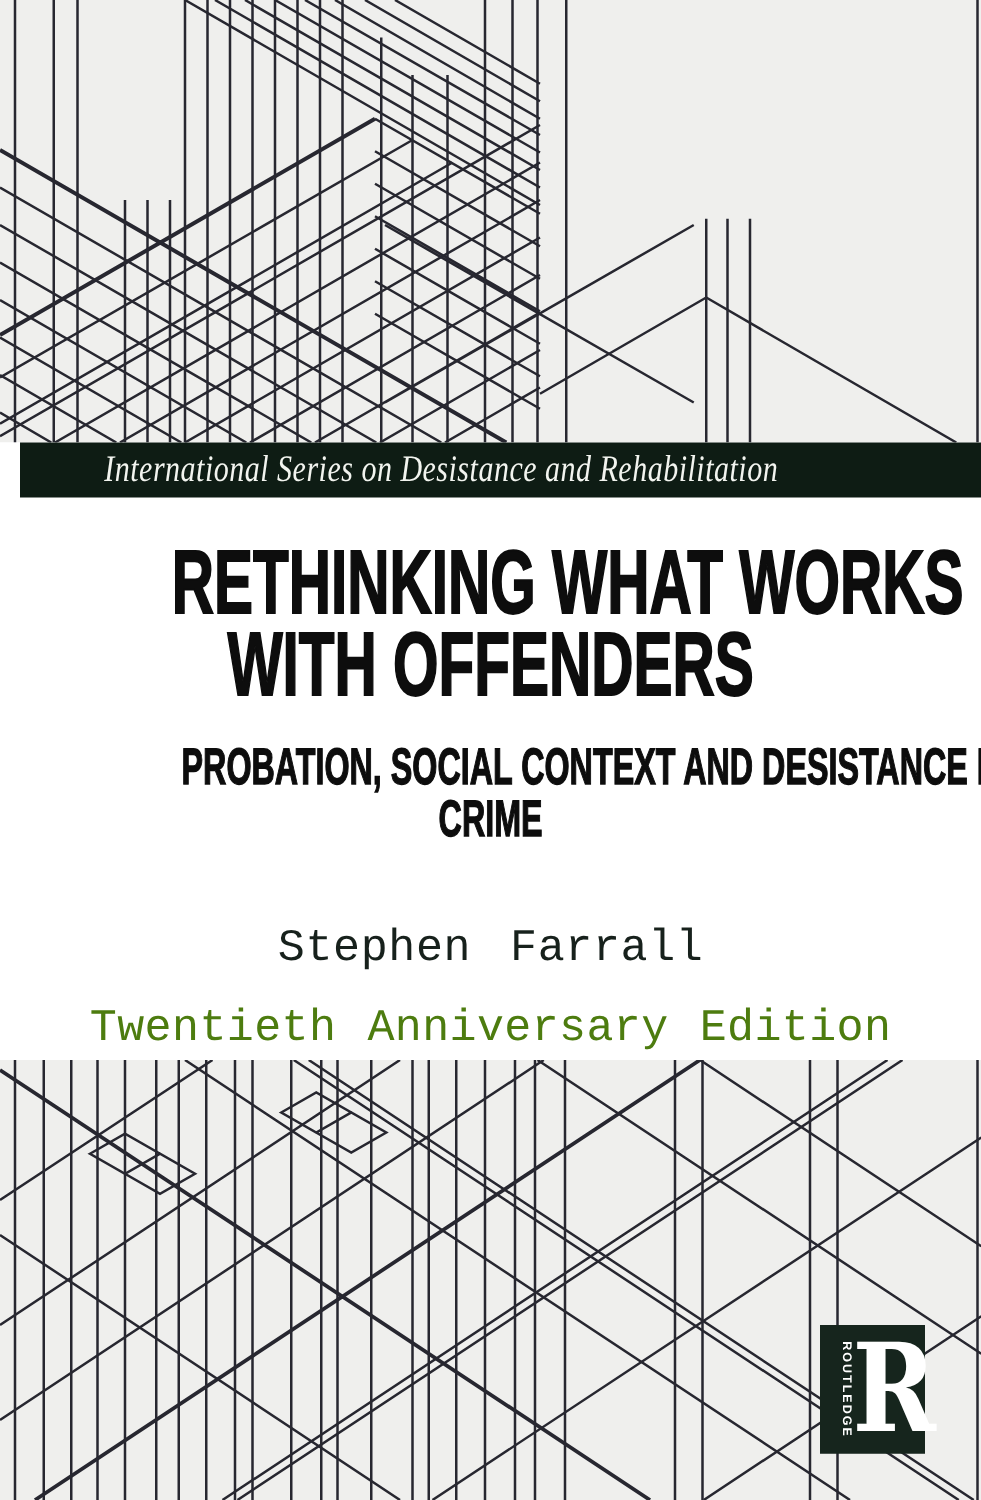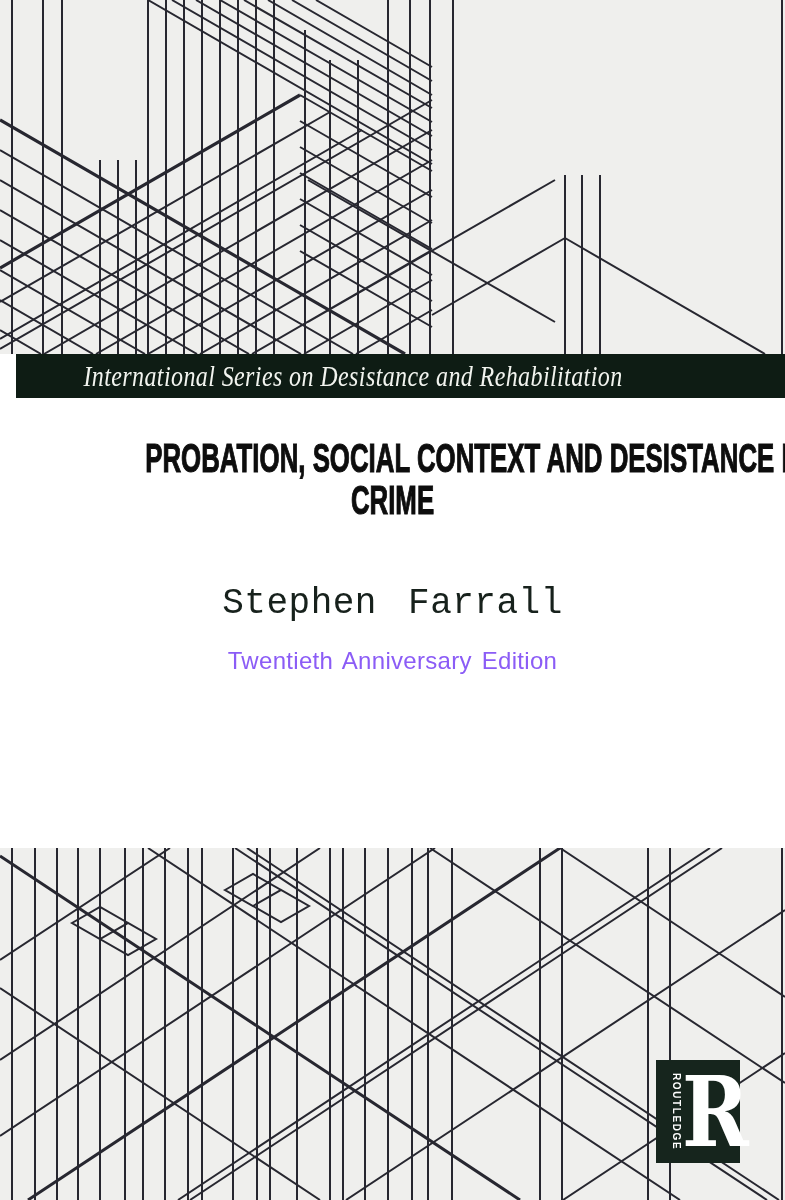--- a/index.html
+++ b/index.html
@@ -20,22 +20,22 @@
   .middle{position:absolute;left:0;top:410px;width:785px;height:438px;background:#ffffff;
           text-align:center;}
   .title{margin:23px 0 0 0;font-weight:bold;color:#0d0d0d;font-size:72px;line-height:66px;}
   .title .cond{display:block;white-space:nowrap;transform:scaleX(0.65);transform-origin:50% 50%;
                -webkit-text-stroke:1.6px #0d0d0d;}
   .subtitle{margin:27px 0 0 0;font-weight:bold;color:#0d0d0d;font-size:41px;line-height:42px;}
   .subtitle .cond{display:block;white-space:nowrap;transform:scaleX(0.63);transform-origin:50% 50%;
                   -webkit-text-stroke:1.1px #0d0d0d;}
   .author{margin:62px 0 0 0;font-family:Liberation Mono, monospace;font-size:36px;
           color:#17211c;word-spacing:9px;letter-spacing:0.5px;}
-  .edition{margin:23px 0 0 0;font-family:Liberation Sans, sans-serif;font-size:24px;
-           color:#8b5cf6;word-spacing:3px;letter-spacing:0.3px;}
+  .edition{margin:23px 0 0 0;font-family:Liberation Mono, monospace;font-size:36px;
+           color:#4d7c0f;word-spacing:3px;letter-spacing:0.3px;}
 
   .logo{position:absolute;left:656px;top:1060px;width:84px;height:103px;background:#16251d;}
   .logo-vert{position:absolute;left:26px;top:13px;transform:rotate(90deg);transform-origin:0 0;
              color:#ffffff;font-size:10px;font-weight:bold;letter-spacing:1.6px;white-space:nowrap;}
   .logo-r{position:absolute;left:26px;top:0px;color:#ffffff;
           font-family:"DejaVu Serif", serif;font-weight:bold;font-size:98px;line-height:103px;
           transform:scaleX(0.82);transform-origin:0 50%;}
 </style>
 </head>
 <body>
@@ -48,20 +48,24 @@
     <path fill="none" stroke="#272730" stroke-width="2" d="M148 0L432 164M172 0L432 150M196 0L432 136M220 0L432 122M244 0L432 108M268 0L432 95M292 0L432 81M316 0L432 67M300 95L432 171M300 121L432 197M300 147L432 223M300 173L432 249M300 199L432 275M300 225L432 301M300 251L432 327M0 150L353 354M0 180L301 354M0 210L249 354M0 240L197 354M0 270L145 354M0 300L93 354M0 330L41 354M308 180L555 322M565 238L765 354"></path>
     <path fill="none" stroke="#272730" stroke-width="2" d="M330 112L0 302M362 130L0 339M432 100L0 349M432 130L44 354M432 160L96 354M432 190L148 354M432 220L200 354M432 250L252 354M432 280L304 354M432 310L356 354M555 180L308 322M565 238L432 315"></path>
     <path fill="none" stroke="#272730" stroke-width="3.2" d="M300 95L0 268M0 120L405 354"></path>
   </svg>
 
   <div class="banner">
     <span class="banner-text">International Series on Desistance and Rehabilitation</span>
   </div>
 
   <div class="middle">
+    <h1 class="title">
+      <span class="cond">RETHINKING WHAT WORKS</span>
+      <span class="cond">WITH OFFENDERS</span>
+    </h1>
     <h2 class="subtitle">
       <span class="cond">PROBATION, SOCIAL CONTEXT AND DESISTANCE FROM</span>
       <span class="cond">CRIME</span>
     </h2>
     <div class="author">Stephen Farrall</div>
     <div class="edition">Twentieth Anniversary Edition</div>
   </div>
 
   <svg class="pattern pattern-bottom" viewBox="0 0 785 352" aria-hidden="true">
     <rect x="0" y="0" width="785" height="352" fill="#efefed"></rect>

